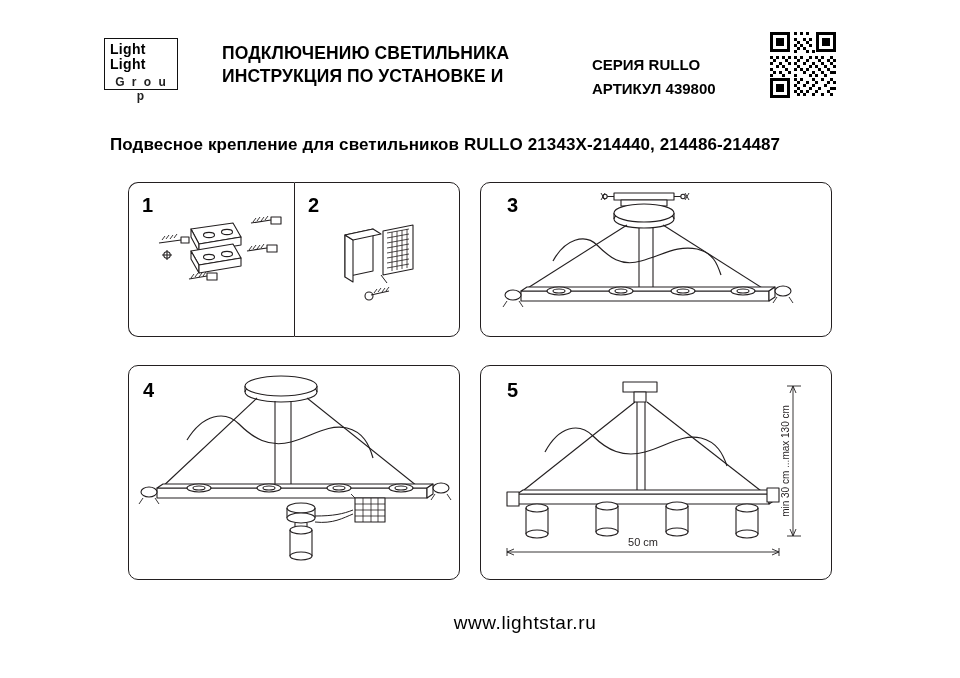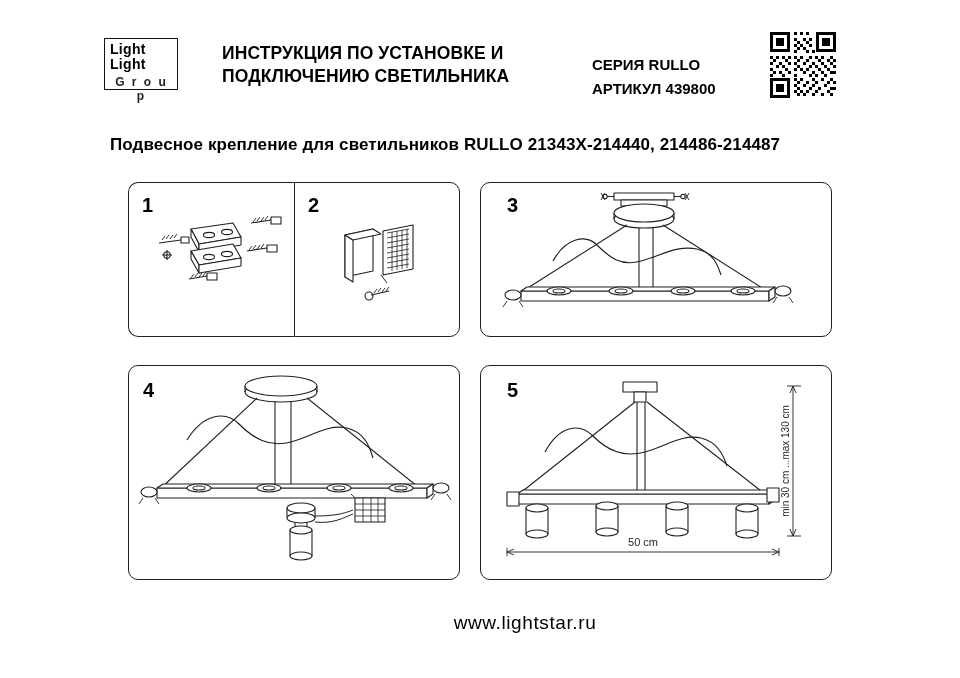--- a/index.html
+++ b/index.html
@@ -147,22 +147,22 @@
 
   <div class="header">
 
     <div class="logo">
       <div class="logo-line1">Light</div>
       <div class="logo-line2">Light</div>
       <div class="logo-line3">G r o u p</div>
     </div>
 
     <div class="title-block">
+      <div class="title-line">ПОДКЛЮЧЕНИЮ СВЕТИЛЬНИКА</div>
       <div class="title-line">ИНСТРУКЦИЯ ПО УСТАНОВКЕ И</div>
-      <div class="title-line">ПОДКЛЮЧЕНИЮ СВЕТИЛЬНИКА</div>
     </div>
 
     <div class="series-block">
       <div class="series-line">СЕРИЯ RULLO</div>
       <div class="series-line">АРТИКУЛ 439800</div>
     </div>
 
     <div class="qr">
       <svg width="70" height="70" viewBox="0 0 70 70">
         <rect x="0" y="0" width="70" height="70" fill="#fff"></rect>

